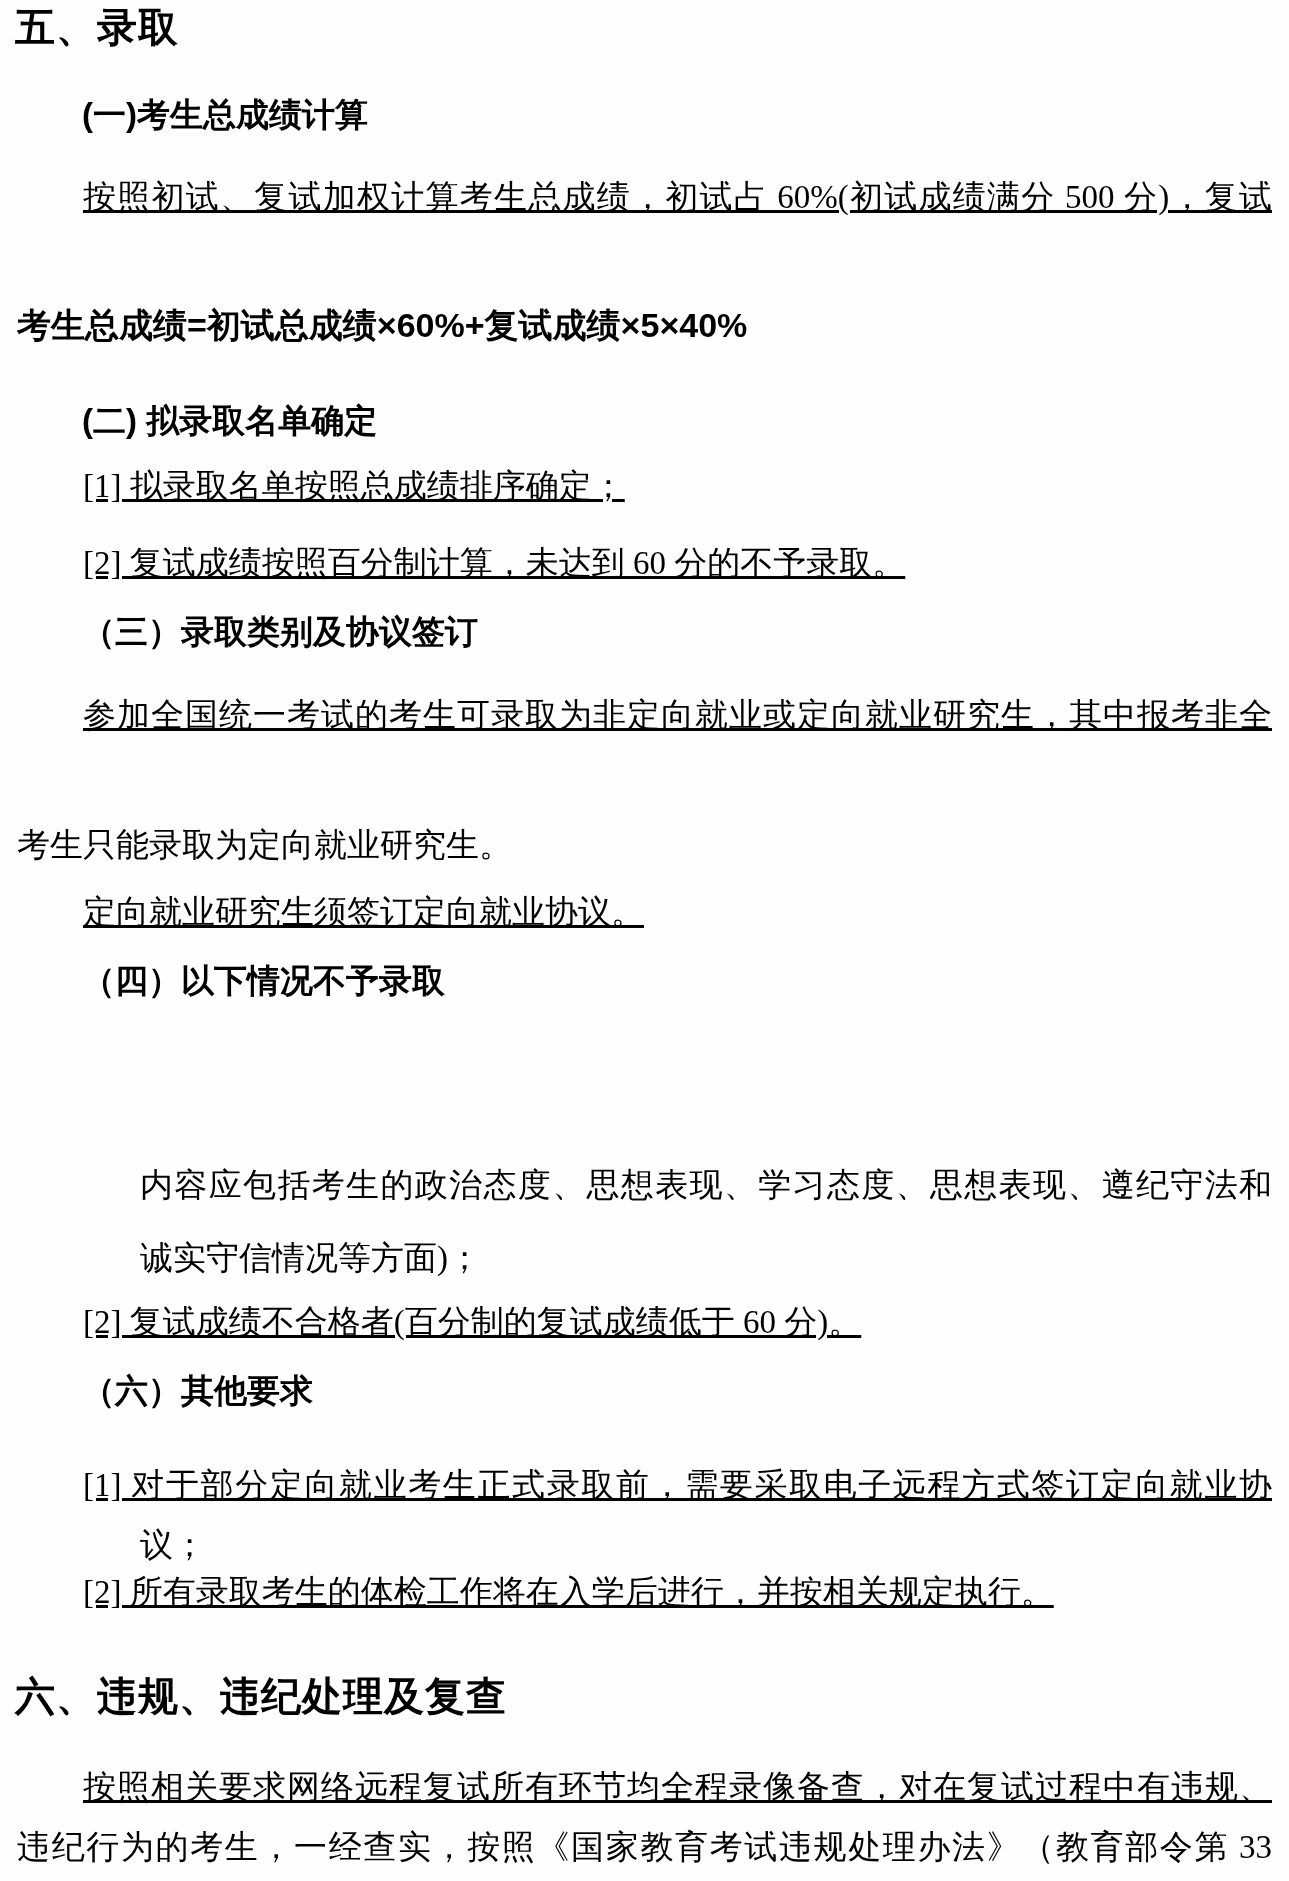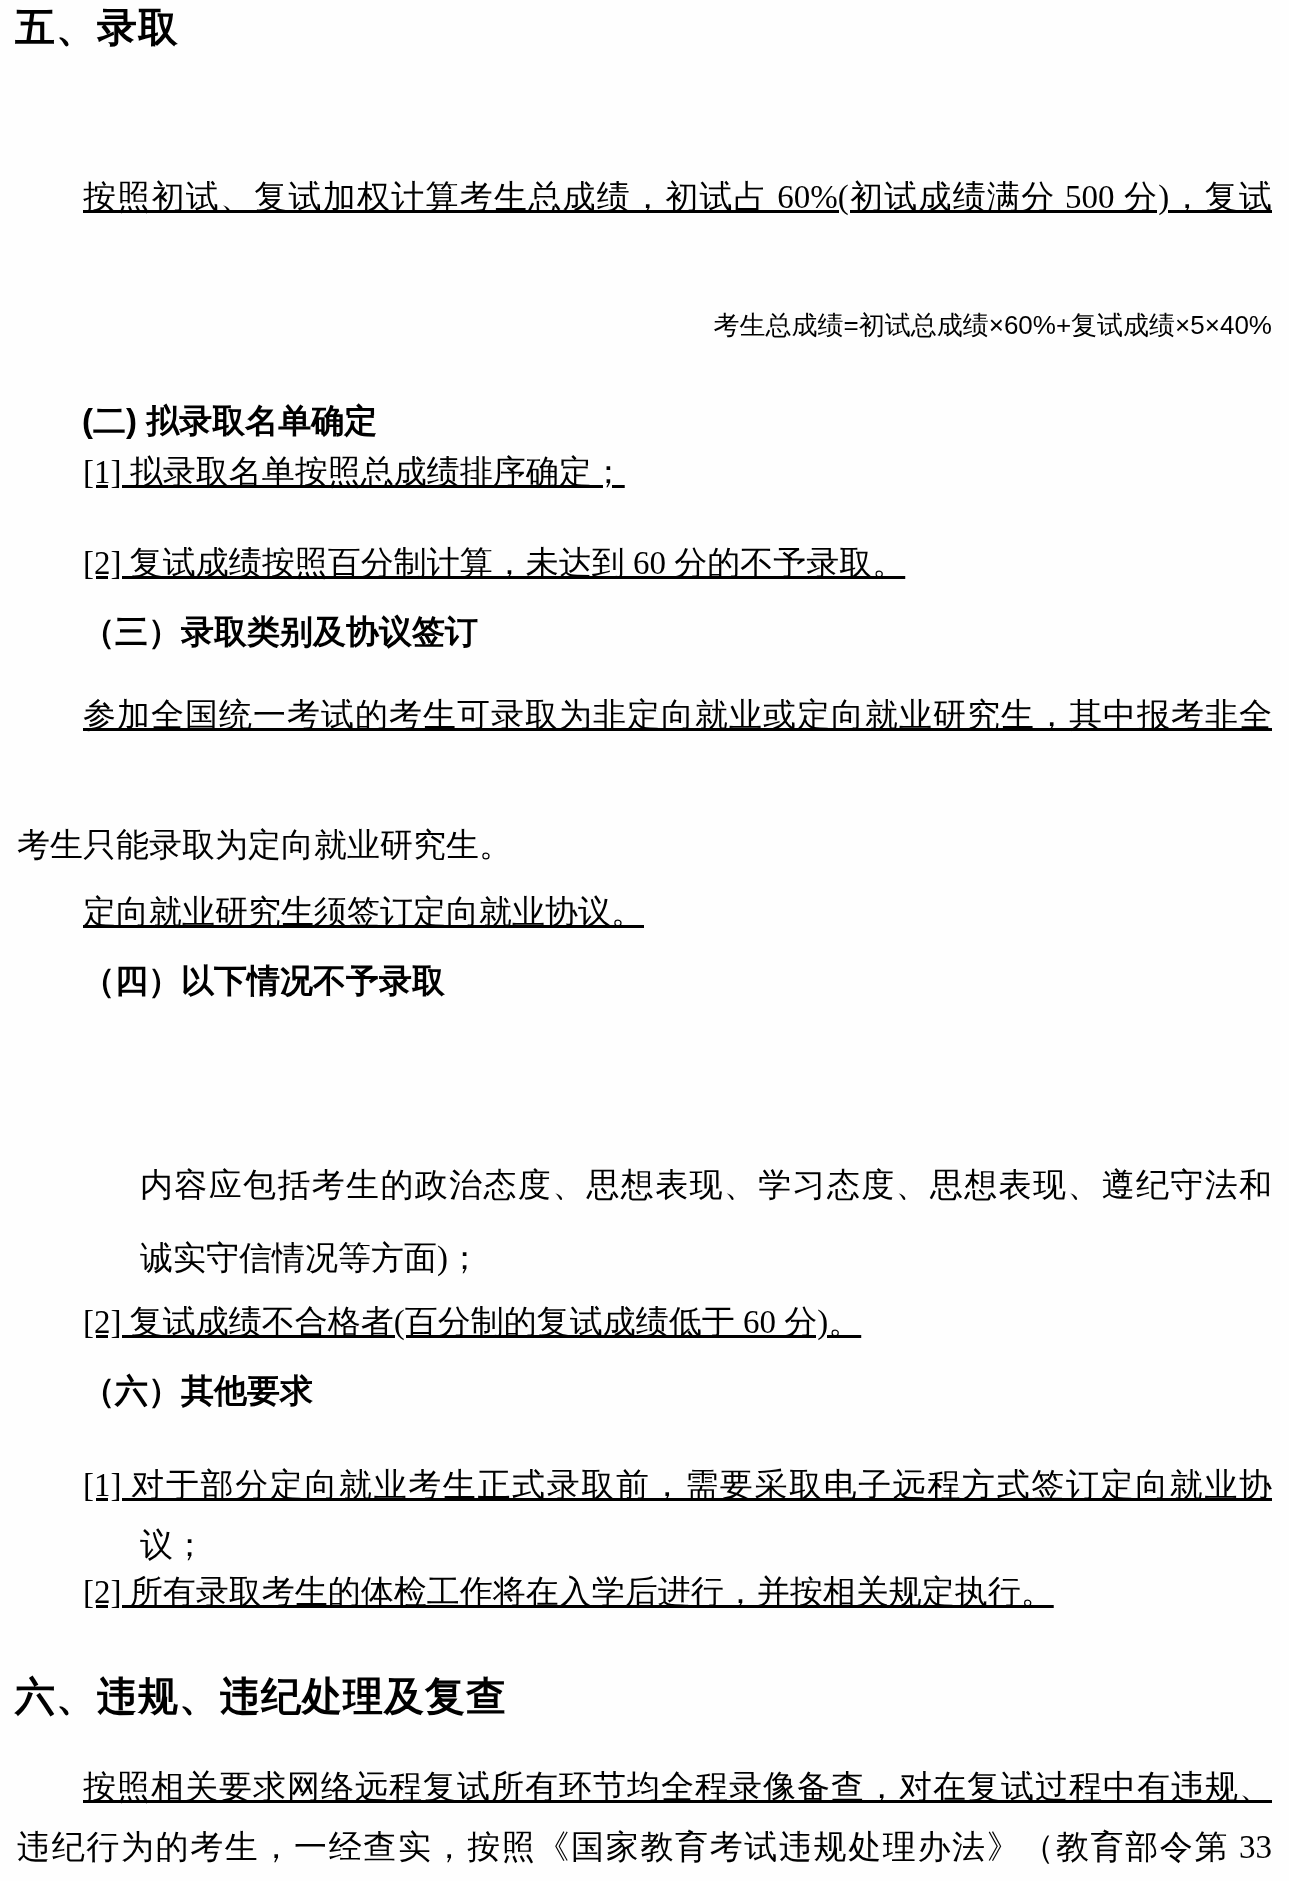--- a/index.html
+++ b/index.html
@@ -34,41 +34,42 @@
     font-size: 33px;
     line-height: 40px;
   }
   .body {
     font-family: "Liberation Serif", "DejaVu Serif", serif;
     font-size: 33px;
     line-height: 42px;
   }
   .formula {
     font-family: "Liberation Sans", "DejaVu Sans", sans-serif;
-    font-weight: 400;
-    font-size: 26px;
+    font-weight: 700;
+    font-size: 34px;
     line-height: 42px;
-    text-align: right;
+    text-align: left;
   }
   .ind2 { text-indent: 66px; text-decoration: underline; }
   .hang { text-indent: 123px; }
   .stretch { text-align: justify; text-align-last: justify; }
 </style>
 </head>
 <body>
 
 <div class="page">
 
   <div class="ln h1" style="top:4px">五、录取</div>
 
+  <div class="ln h2" style="top:95px">(一)考生总成绩计算</div>
   <div class="ln body stretch ind2" style="top:176px">按照初试、复试加权计算考生总成绩，初试占 60%(初试成绩满分 500 分)，复试</div>
   <div class="ln formula" style="top:304px">考生总成绩=初试总成绩×60%+复试成绩×5×40%</div>
 
   <div class="ln h2" style="top:401px">(二) 拟录取名单确定</div>
-  <div class="ln body ind2" style="top:451px">[1] 拟录取名单按照总成绩排序确定；</div>
+  <div class="ln body ind2" style="top:465px">[1] 拟录取名单按照总成绩排序确定；</div>
   <div class="ln body ind2" style="top:542px">[2] 复试成绩按照百分制计算，未达到 60 分的不予录取。</div>
 
   <div class="ln h2" style="top:612px">（三）录取类别及协议签订</div>
   <div class="ln body stretch ind2" style="top:694px">参加全国统一考试的考生可录取为非定向就业或定向就业研究生，其中报考非全</div>
   <div class="ln body" style="top:824px">考生只能录取为定向就业研究生。</div>
   <div class="ln body ind2" style="top:891px">定向就业研究生须签订定向就业协议。</div>
 
   <div class="ln h2" style="top:961px">（四）以下情况不予录取</div>
   <div class="ln body stretch hang" style="top:1164px">内容应包括考生的政治态度、思想表现、学习态度、思想表现、遵纪守法和</div>
   <div class="ln body hang" style="top:1237px">诚实守信情况等方面)；</div>

